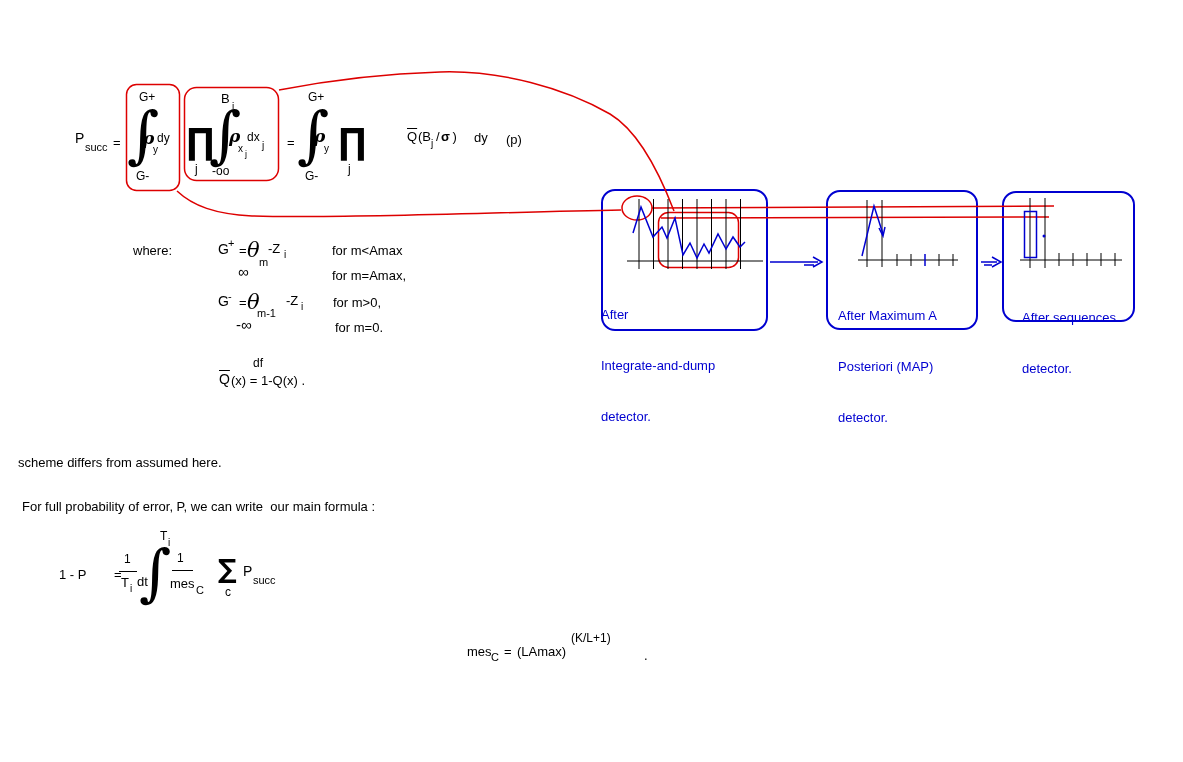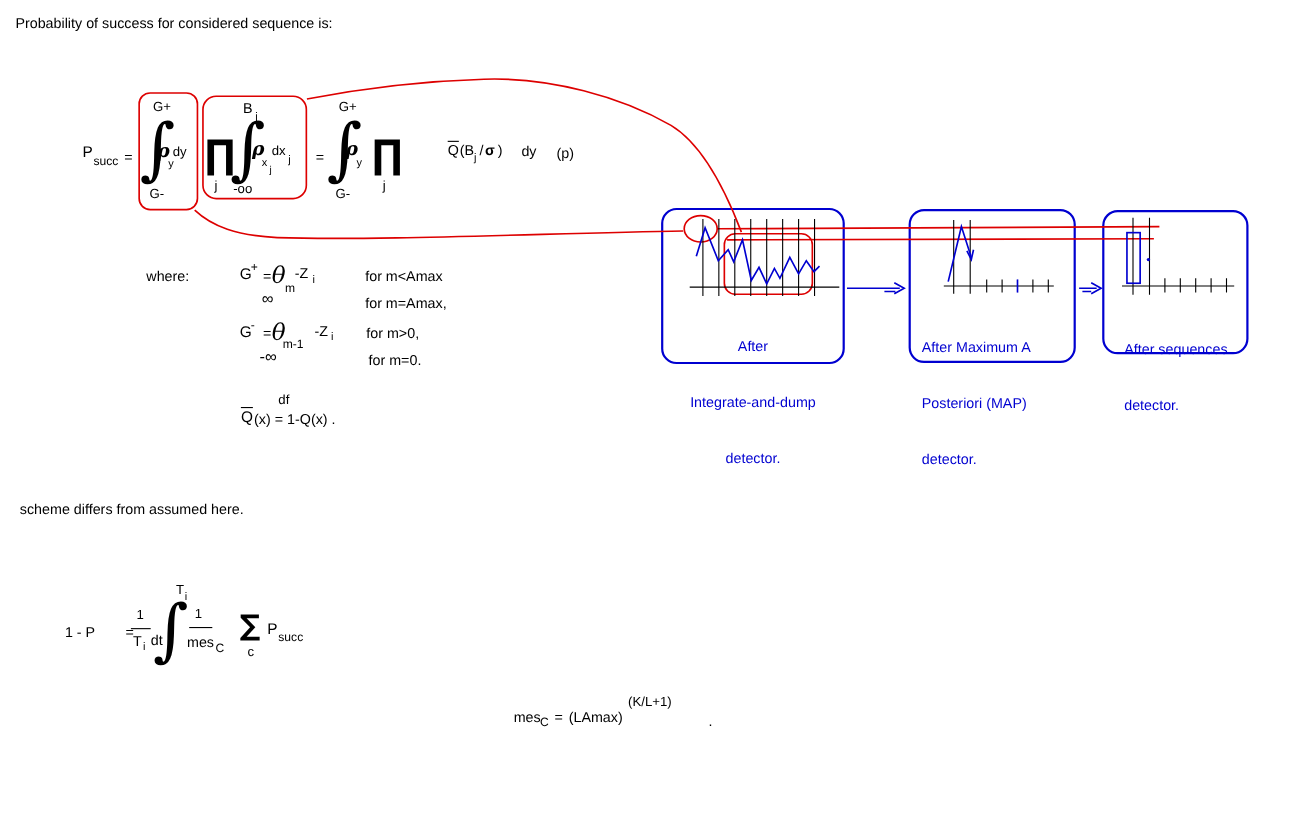--- a/index.html
+++ b/index.html
@@ -20,21 +20,21 @@
   .ovl{text-decoration:overline}
   .rho{font:700 italic 17px/18px "DejaVu Serif",serif}
   .theta{font:italic 21px/22px "DejaVu Serif",serif}
   .bigint{font:italic 62px/62px "DejaVu Serif",serif}
   .prod{font:700 36px/36px "DejaVu Sans",sans-serif}
   .sum{font:700 26px/26px "DejaVu Sans",sans-serif}
   .fbar{position:absolute;height:1px;background:var(--black,#000);}
   .bbox{position:absolute;border:2px solid var(--blue,#00c);border-radius:14px;box-sizing:border-box;}
   .blabel{position:absolute;color:var(--blue,#00c);font-size:13px;line-height:17px;white-space:pre;}
   .blabel span{display:block;}
-  .ctr{text-align:center;}
+  .ctr{text-align:left;}
   .red-art{stroke:var(--red,#dd0000);fill:none;stroke-width:1.5px;}
   .blk-art{stroke:var(--black,#000);fill:none;stroke-width:1px;}
   .blu-art{stroke:var(--blue,#00c);fill:none;stroke-width:1.5px;}
   .blu-fill{fill:var(--blue,#00c);stroke:none;}
 </style>
 </head>
 <body>
 
 <div class="page">
 
@@ -81,21 +81,20 @@
       <path d="M879,228 L883,236 L885,227"></path>
       <path d="M925,254V266"></path>
       <rect x="1024.5" y="211.5" width="12" height="46"></rect>
       <path d="M770,262H818 M813,257 L822,262 L813,267 M804,265H814"></path>
       <path d="M981,262H997 M992,257 L1001,262 L992,267 M984,265H992"></path>
       <circle cx="1044" cy="236" r="1.5" class="blu-fill"></circle>
     </g>
   </svg>
 
   <div class="layer txt">
-    <span class="t" style="left:14px;top:13px">Probability of success for considered sequence is:</span>
 
     <span class="t s14" style="left:75px;top:131px">P</span>
     <span class="t s11" style="left:85px;top:141px">succ</span>
     <span class="t" style="left:113px;top:135px">=</span>
     <span class="t s12" style="left:139px;top:91px">G+</span>
     <span class="t bigint" style="left:127px;top:104px">∫</span>
     <span class="t rho" style="left:143px;top:129px">ρ</span>
     <span class="t s10" style="left:153px;top:144px">y</span>
     <span class="t s12" style="left:157px;top:132px">dy</span>
     <span class="t s12" style="left:136px;top:170px">G-</span>
@@ -147,20 +146,21 @@
     <span class="t s10" style="left:301px;top:301px">i</span>
     <span class="t" style="left:333px;top:295px">for m&gt;0,</span>
     <span class="t s15" style="left:236px;top:317px">-∞</span>
     <span class="t" style="left:335px;top:320px">for m=0.</span>
 
     <span class="t s12" style="left:253px;top:357px">df</span>
     <span class="t s14 ovl" style="left:219px;top:372px">Q</span>
     <span class="t" style="left:231px;top:373px">(x) = 1-Q(x) .</span>
 
     <span class="t" style="left:18px;top:455px">scheme differs from assumed here.</span>
+    <span class="t" style="left:22px;top:499px">For full probability of error, P, we can write  our main formula :</span>
 
     <span class="t" style="left:59px;top:567px">1 - P</span>
     <span class="t" style="left:114px;top:567px">=</span>
     <span class="t s12" style="left:124px;top:553px">1</span>
     <div class="fbar" style="left:119px;top:571px;width:18px"></div>
     <span class="t" style="left:121px;top:575px">T</span>
     <span class="t s10" style="left:130px;top:583px">i</span>
     <span class="t bigint" style="left:139px;top:542px">∫</span>
     <span class="t s12" style="left:160px;top:530px">T</span>
     <span class="t s10" style="left:168px;top:537px">i</span>

